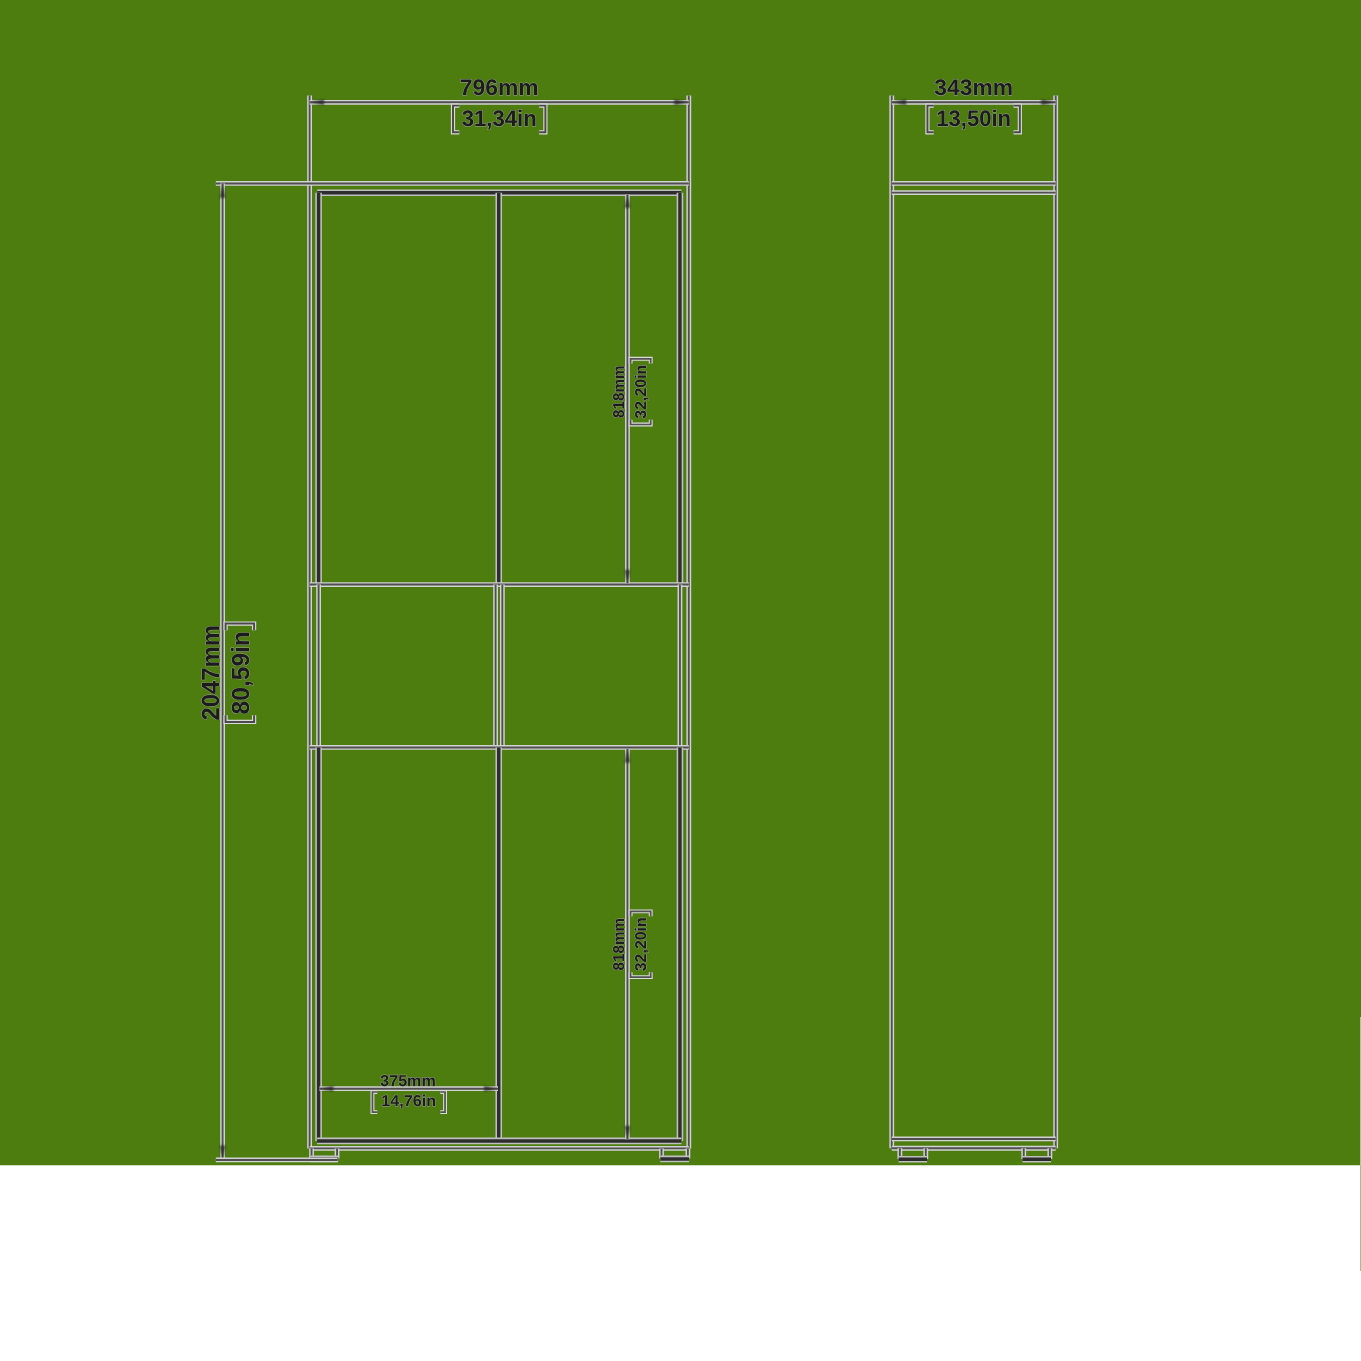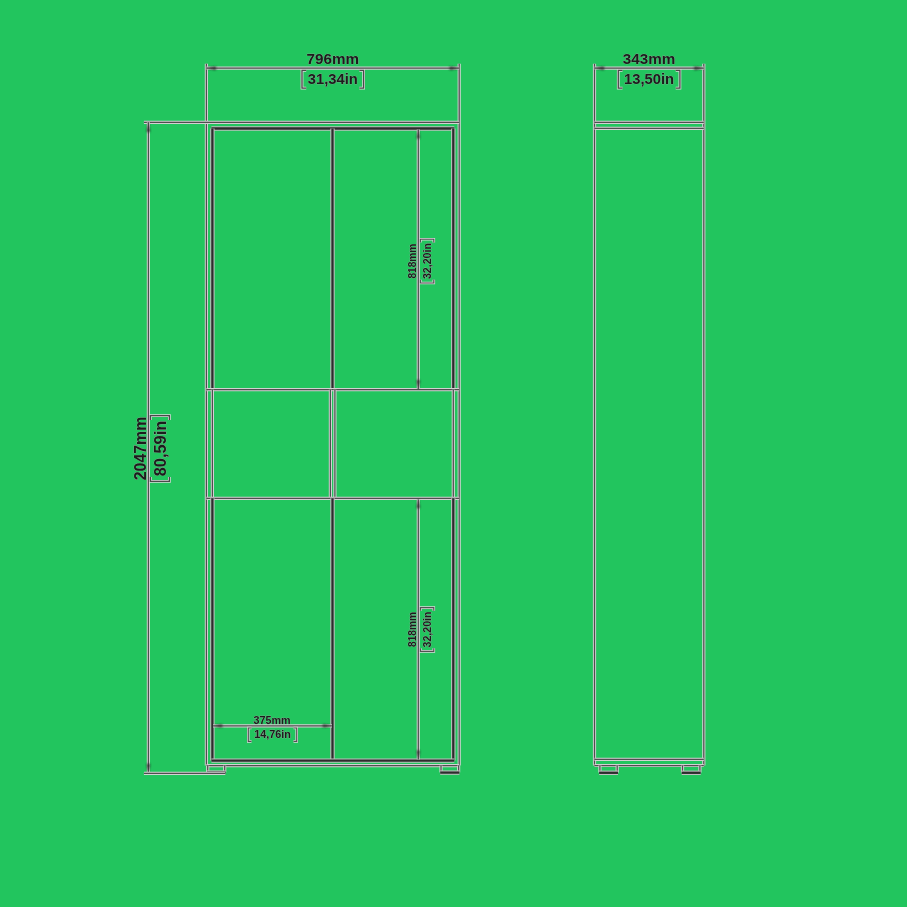--- a/index.html
+++ b/index.html
@@ -1,16 +1,16 @@
 <!DOCTYPE html>
 <html><head>
 <meta charset="utf-8">
 <style>
   html,body{margin:0;padding:0;background:#ffffff;}
-  .page{width:907px;height:907px;position:relative;background:#22c55e;overflow:hidden;}
+  .page{width:907px;height:777px;position:relative;background:#4d7c0f;overflow:hidden;}
   svg{display:block;}
   text{font-family:"Liberation Sans", sans-serif;font-weight:bold;fill:#1c1c1c;stroke:#a0a0a0;stroke-width:0.55px;paint-order:stroke;}
 </style>
 </head>
 <body>
 <div class="page">
 <svg width="907" height="907" viewBox="0 0 907 907">
 <defs>
         <filter id="soft" filterUnits="userSpaceOnUse" x="-20" y="-20" width="947" height="947">
           <feGaussianBlur stdDeviation="0.8"></feGaussianBlur>

